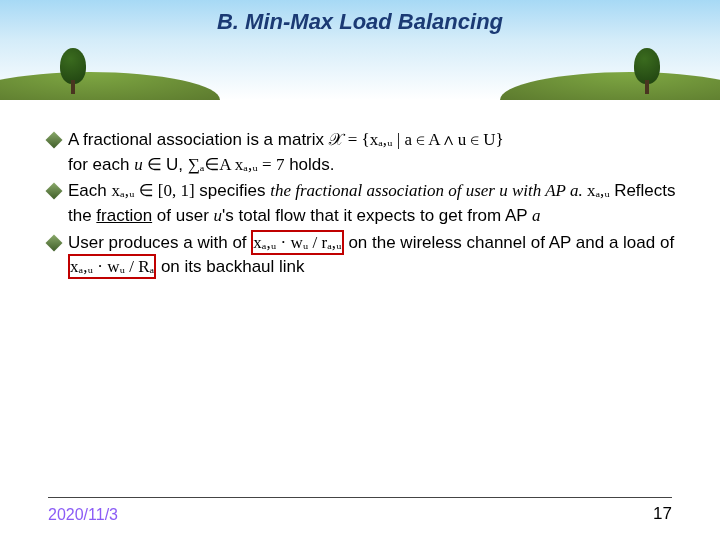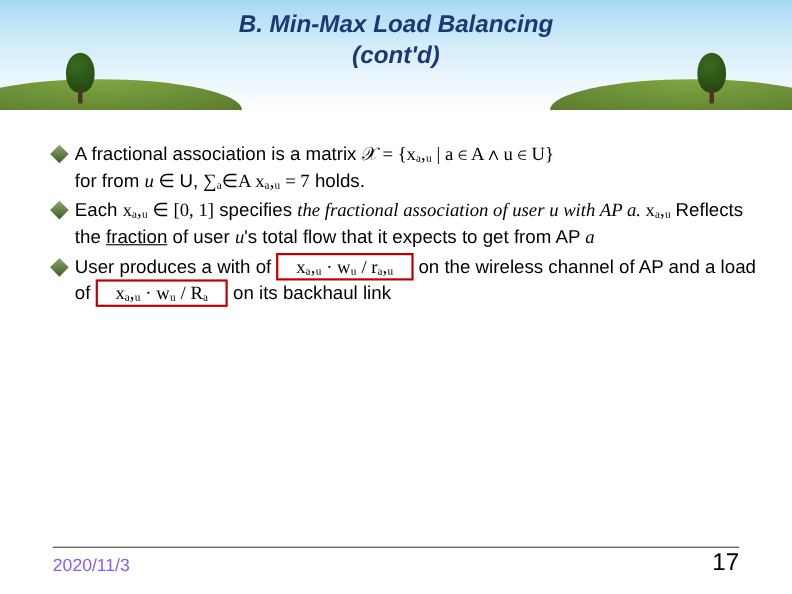--- a/index.html
+++ b/index.html
@@ -90,21 +90,21 @@
     transform: rotate(45deg);
   }
   .btext {
     flex: 1 1 auto;
   }
   .mi { font-style: italic; font-family: 'Times New Roman', serif; }
   .math { font-family: 'Times New Roman', serif; }
   .red { color: #c00000; }
   .redbox {
     border: 2px solid #c00000;
-    padding: 1px 16px;
+    padding: 1px 0;
     font-family: 'Times New Roman', serif;
     white-space: nowrap;
   }
   .footer-line {
     position: absolute;
     left: 48px;
     bottom: 42px;
     width: 624px;
     height: 1px;
     background: #444;
@@ -113,51 +113,50 @@
     position: absolute;
     left: 48px;
     bottom: 16px;
     font-size: 16px;
     color: #8b5cf6;
   }
   .footer-page {
     position: absolute;
     right: 48px;
     bottom: 16px;
-    font-size: 22px;
+    font-size: 17px;
     color: #000;
   }
 </style>
 </head>
 <body>
 
 <div class="banner">
   <div class="hill-left"></div>
   <div class="hill-right"></div>
   <div class="tree tree-left">
     <div class="foliage"></div>
       <div class="trunk"></div>
   </div>
   <div class="tree tree-right">
     <div class="foliage"></div>
       <div class="trunk"></div>
   </div>
   <div class="title">
     <span>B. Min-Max Load Balancing</span><br>
-    <span>(cont'd)</span>
   </div>
 </div>
 
 <div class="content">
 
   <div class="bullet-row">
     <div class="diamond"></div>
     <div class="btext">
       <span>A fractional association is a matrix </span><span class="math">𝒳 = {xₐ,ᵤ | a ∈ A ∧ u ∈ U}</span><br>
-      <span>for from </span><span class="mi">u</span><span class="math"> ∈ </span><span>U, </span><span class="math">∑ₐ∈A xₐ,ᵤ = 7</span><span> holds.</span>
+      <span>for each </span><span class="mi">u</span><span class="math"> ∈ </span><span>U, </span><span class="math">∑ₐ∈A xₐ,ᵤ = 7</span><span> holds.</span>
     </div>
   </div>
 
   <div class="bullet-row">
     <div class="diamond"></div>
     <div class="btext">
       <span>Each </span><span class="math">xₐ,ᵤ ∈ [0, 1]</span><span> specifies </span><span class="mi">the fractional association of user u with AP a.</span><span class="math"> xₐ,ᵤ </span><span>Reflects the </span><span style="text-decoration:underline">fraction</span><span> of user </span><span class="mi">u</span><span>'s total flow that it expects to get from AP </span><span class="mi">a</span>
     </div>
   </div>
 

